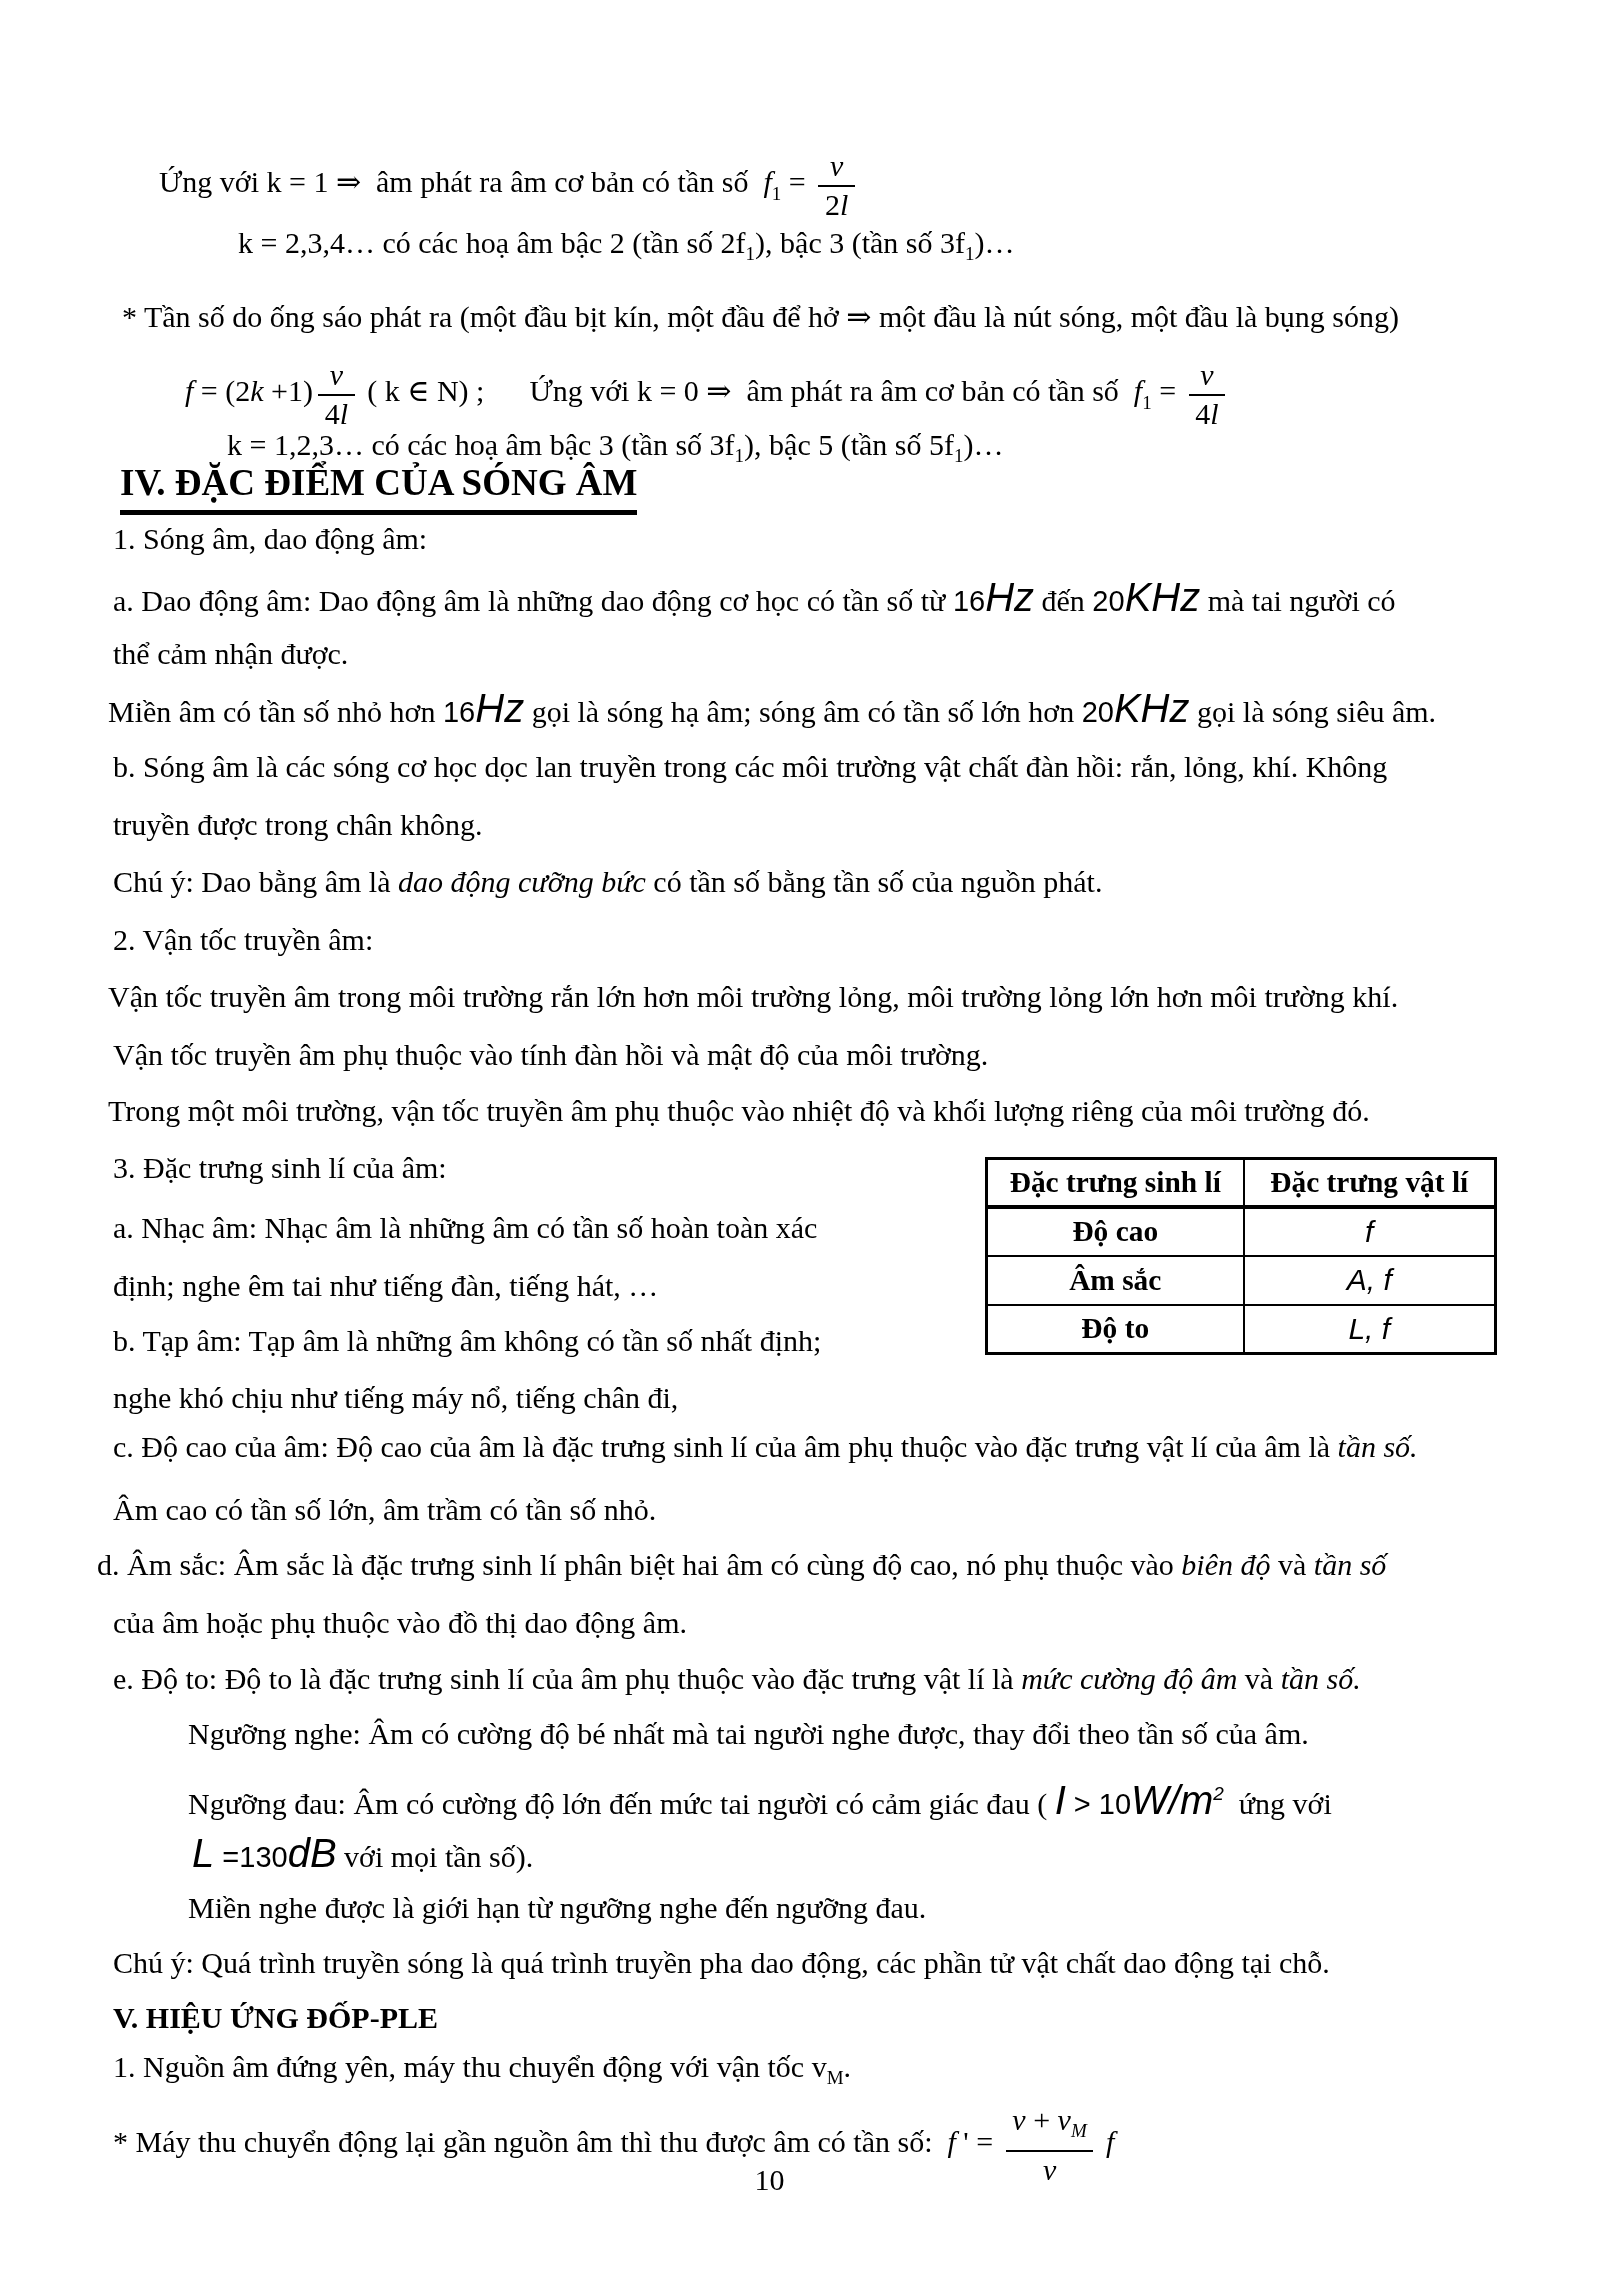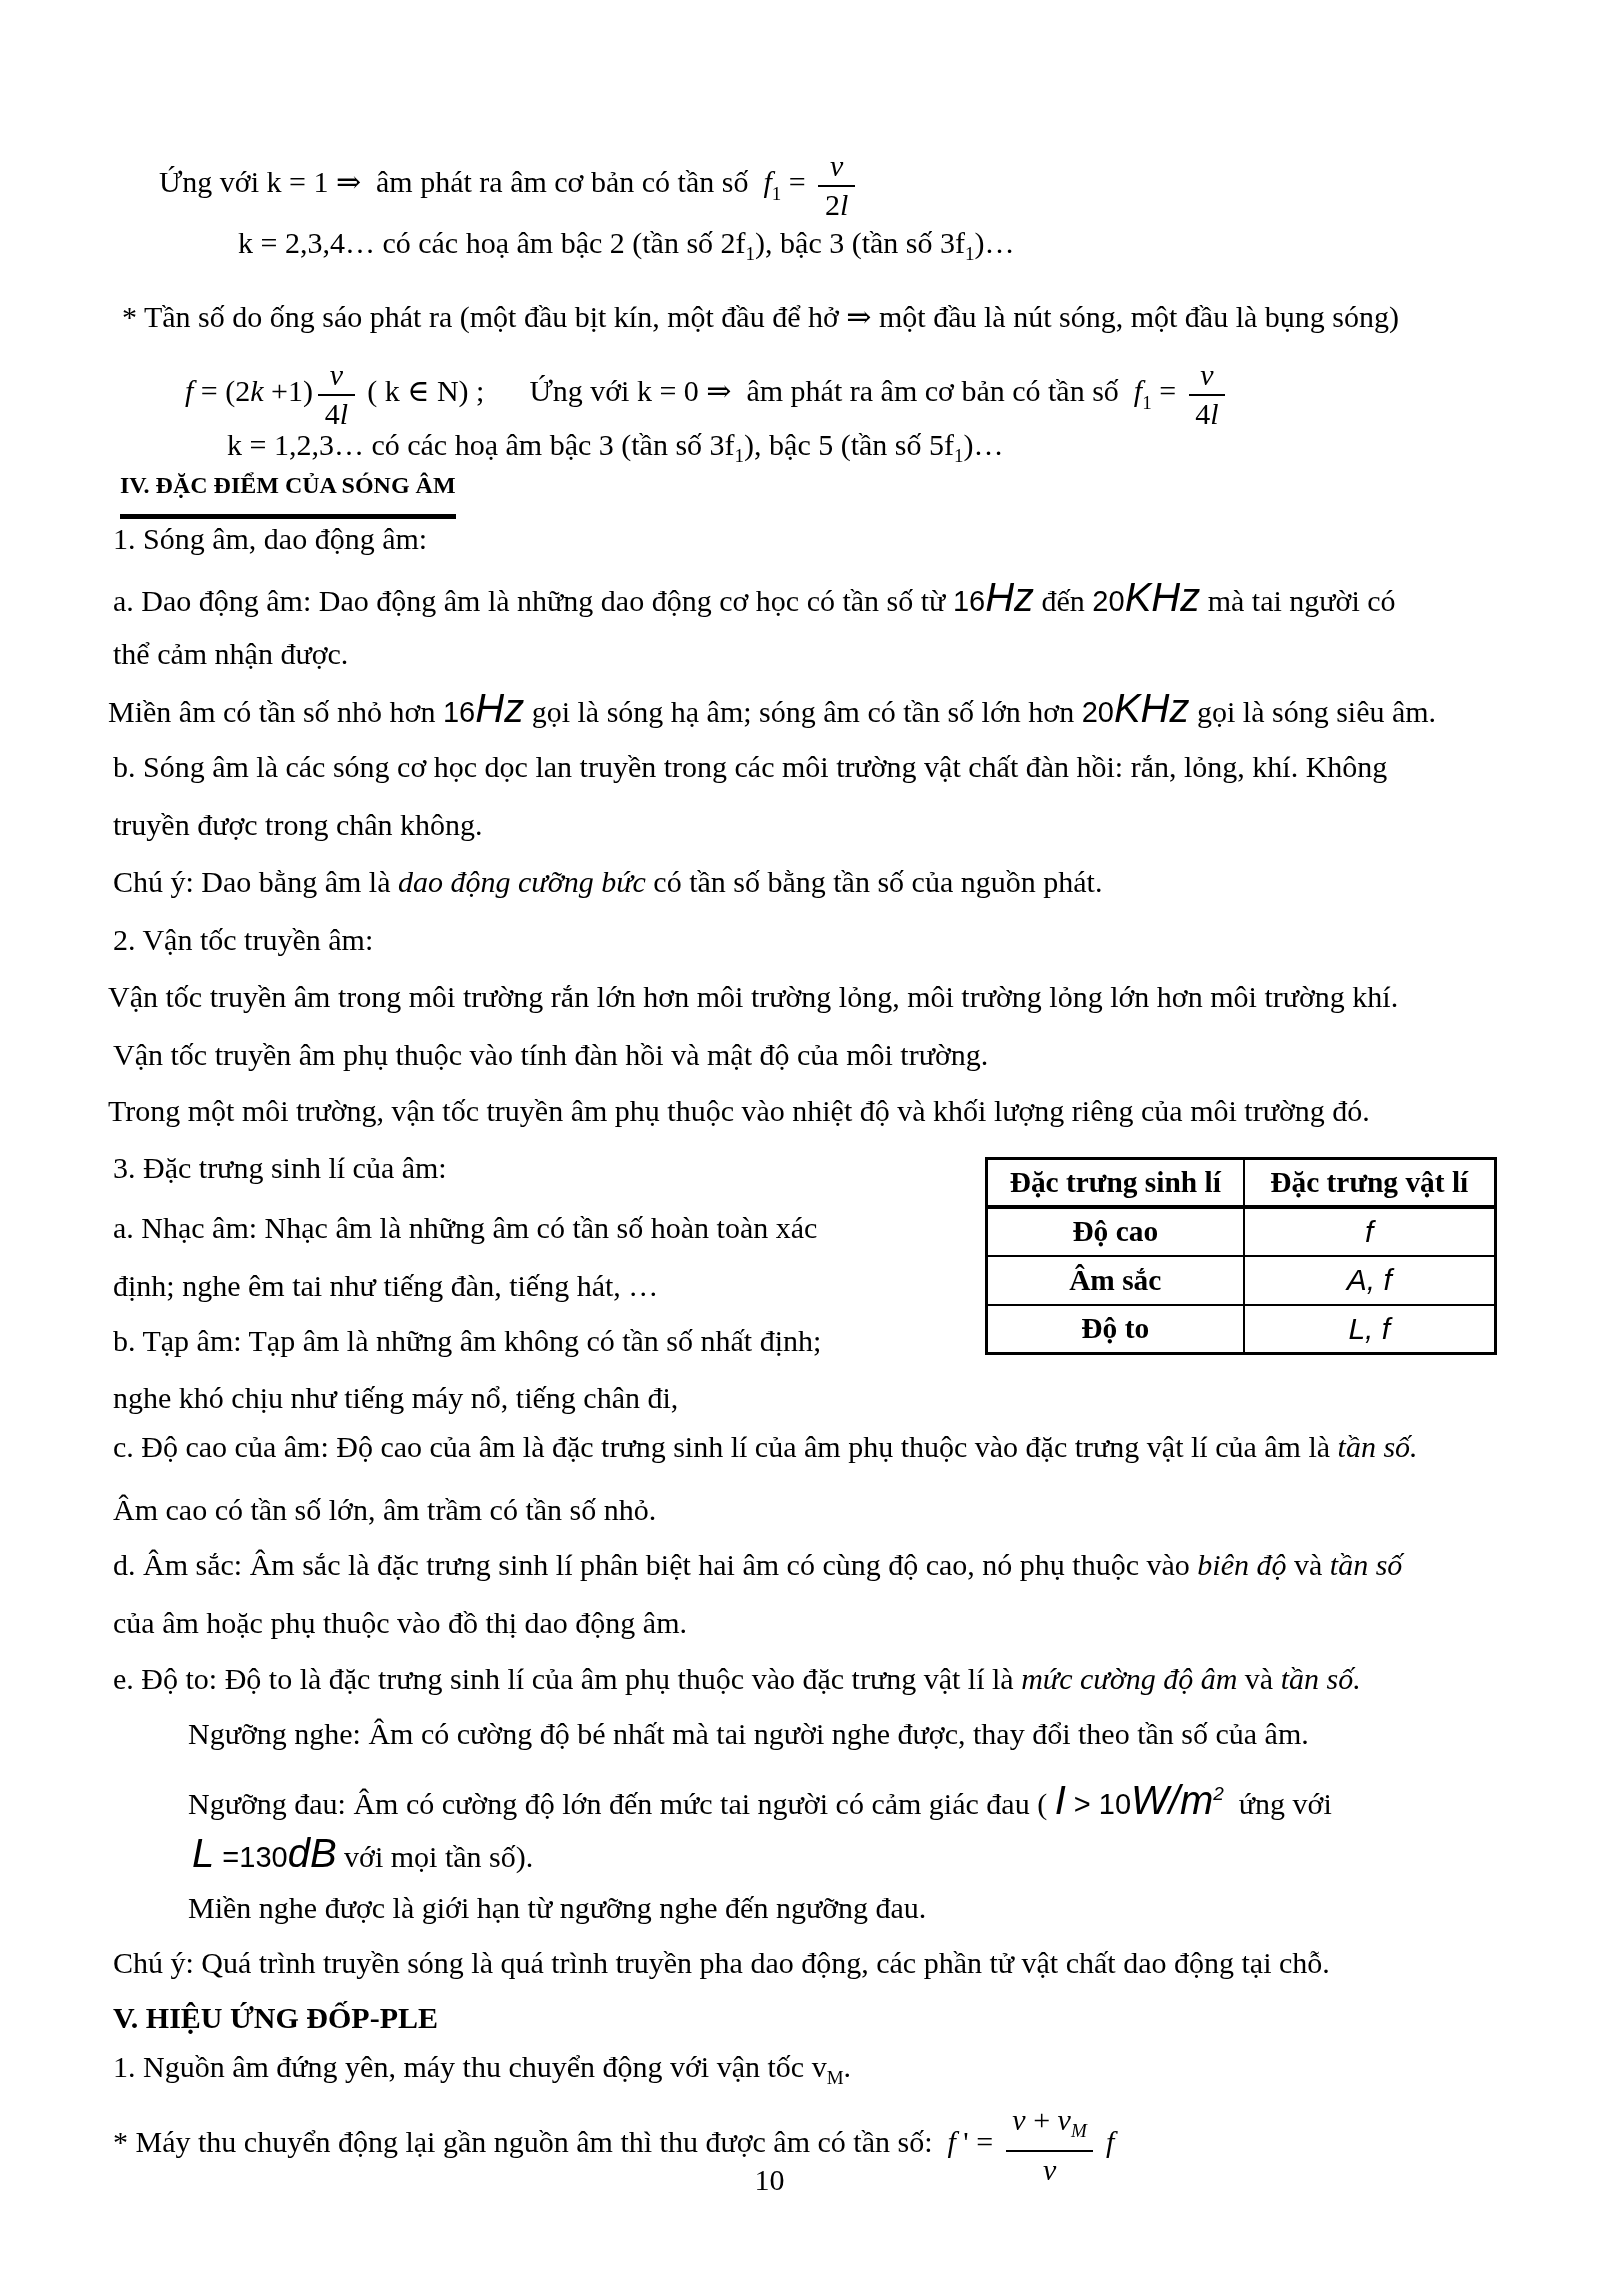--- a/index.html
+++ b/index.html
@@ -16,22 +16,22 @@
     white-space:pre;
   }
   .line span{white-space:pre;}
   .i{font-style:italic;}
   .b{font-weight:700;}
   .sans{font-family:"Liberation Sans","DejaVu Sans",sans-serif;font-size:29px;}
   .sansit{font-family:"Liberation Sans","DejaVu Sans",sans-serif;font-style:italic;font-size:40px;}
   .sub{font-size:19px;vertical-align:-7.2px;}
   .sup{font-size:19px;vertical-align:14.4px;}
   .hdr{
-    font-weight:700;font-size:24px;
-    border-bottom:5.2px solid #000;padding-bottom:16px;
+    font-weight:700;font-size:37px;
+    border-bottom:5.2px solid #000;padding-bottom:7px;
   }
   .frac{
     display:inline-block;vertical-align:middle;
     text-align:center;margin:0 5.2px;line-height:34px;
   }
   .frac .num,.frac .den{display:block;padding:1.3px 6.5px;}
   .frac .den{border-top:2.6px solid #000;}
   table.dtable{
     position:absolute;left:985px;top:1157px;
     border-collapse:collapse;table-layout:fixed;
@@ -102,21 +102,21 @@
     <div class="line" style="top: 976px; left: 108px;"><span>Vận tốc truyền âm trong môi trường rắn lớn hơn môi trường lỏng, môi trường lỏng lớn hơn môi trường khí.</span></div>
     <div class="line" style="top: 1034px; left: 113px;"><span>Vận tốc truyền âm phụ thuộc vào tính đàn hồi và mật độ của môi trường.</span></div>
     <div class="line" style="top: 1090px; left: 108px;"><span>Trong một môi trường, vận tốc truyền âm phụ thuộc vào nhiệt độ và khối lượng riêng của môi trường đó.</span></div>
     <div class="line" style="top: 1147px; left: 113px;"><span>3. Đặc trưng sinh lí của âm:</span></div>
     <div class="line" style="top: 1207px; left: 113px;"><span>a. Nhạc âm: Nhạc âm là những âm có tần số hoàn toàn xác</span></div>
     <div class="line" style="top: 1265px; left: 113px;"><span>định; nghe êm tai như tiếng đàn, tiếng hát, …</span></div>
     <div class="line" style="top: 1320px; left: 113px; font-family: Liberation Serif, serif;"><span>b. Tạp âm: Tạp âm là những âm không có tần số nhất định;</span></div>
     <div class="line" style="top: 1377px; left: 113px;"><span>nghe khó chịu như tiếng máy nổ, tiếng chân đi,</span></div>
     <div class="line" style="top: 1426px; left: 113px;"><span>c. Độ cao của âm: Độ cao của âm là đặc trưng sinh lí của âm phụ thuộc vào đặc trưng vật lí của âm là </span><span class="i">tần số.</span></div>
     <div class="line" style="top: 1489px; left: 113px;"><span>Âm cao có tần số lớn, âm trầm có tần số nhỏ.</span></div>
-    <div class="line" style="top: 1544px; left: 113px;"><span>d. Âm sắc: Âm sắc là đặc trưng sinh lí phân biệt hai âm có cùng độ cao, nó phụ thuộc vào </span><span class="i">biên độ</span><span> và </span><span class="i">tần số</span></div>
+    <div class="line" style="top: 1544px; left: 97px;"><span>d. Âm sắc: Âm sắc là đặc trưng sinh lí phân biệt hai âm có cùng độ cao, nó phụ thuộc vào </span><span class="i">biên độ</span><span> và </span><span class="i">tần số</span></div>
     <div class="line" style="top: 1602px; left: 113px;"><span>của âm hoặc phụ thuộc vào đồ thị dao động âm.</span></div>
     <div class="line" style="top: 1658px; left: 113px;"><span>e. Độ to: Độ to là đặc trưng sinh lí của âm phụ thuộc vào đặc trưng vật lí là </span><span class="i">mức cường độ âm</span><span> và </span><span class="i">tần số.</span></div>
     <div class="line" style="top: 1713px; left: 188px;"><span>Ngưỡng nghe: Âm có cường độ bé nhất mà tai người nghe được, thay đổi theo tần số của âm.</span></div>
     <div class="line" style="top: 1773px; left: 188px;"><span>Ngưỡng đau: Âm có cường độ lớn đến mức tai người có cảm giác đau ( </span><span class="sansit">I</span><span class="sans"> &gt; </span><span class="sans">10</span><span class="sansit">W/m</span><span class="sansit sup">2</span><span>  ứng với</span></div>
     <div class="line" style="top: 1832px; left: 192px;"><span class="sansit">L</span><span class="sans"> =</span><span class="sans">130</span><span class="sansit">dB</span><span> với mọi tần số).</span></div>
     <div class="line" style="top: 1887px; left: 188px;"><span>Miền nghe được là giới hạn từ ngưỡng nghe đến ngưỡng đau.</span></div>
     <div class="line" style="top: 1942px; left: 113px;"><span>Chú ý: Quá trình truyền sóng là quá trình truyền pha dao động, các phần tử vật chất dao động tại chỗ.</span></div>
     <div class="line" style="top: 1997px; left: 113px;"><span class="b">V. HIỆU ỨNG ĐỐP-PLE</span></div>
     <div class="line" style="top: 2046px; left: 113px;"><span>1. Nguồn âm đứng yên, máy thu chuyển động với vận tốc v</span><span class="sub">M</span><span>.</span></div>
     <div class="line" style="top: 2102px; left: 113px;"><span>* Máy thu chuyển động lại gần nguồn âm thì thu được âm có tần số:  </span><span class="i">f</span><span> ' = </span><span class="frac"><span class="num"><span class="i">v</span><span> + </span><span class="i">v</span><span class="sub i">M</span></span><span class="den"><span class="i">v</span></span></span><span> </span><span class="i">f</span></div>

